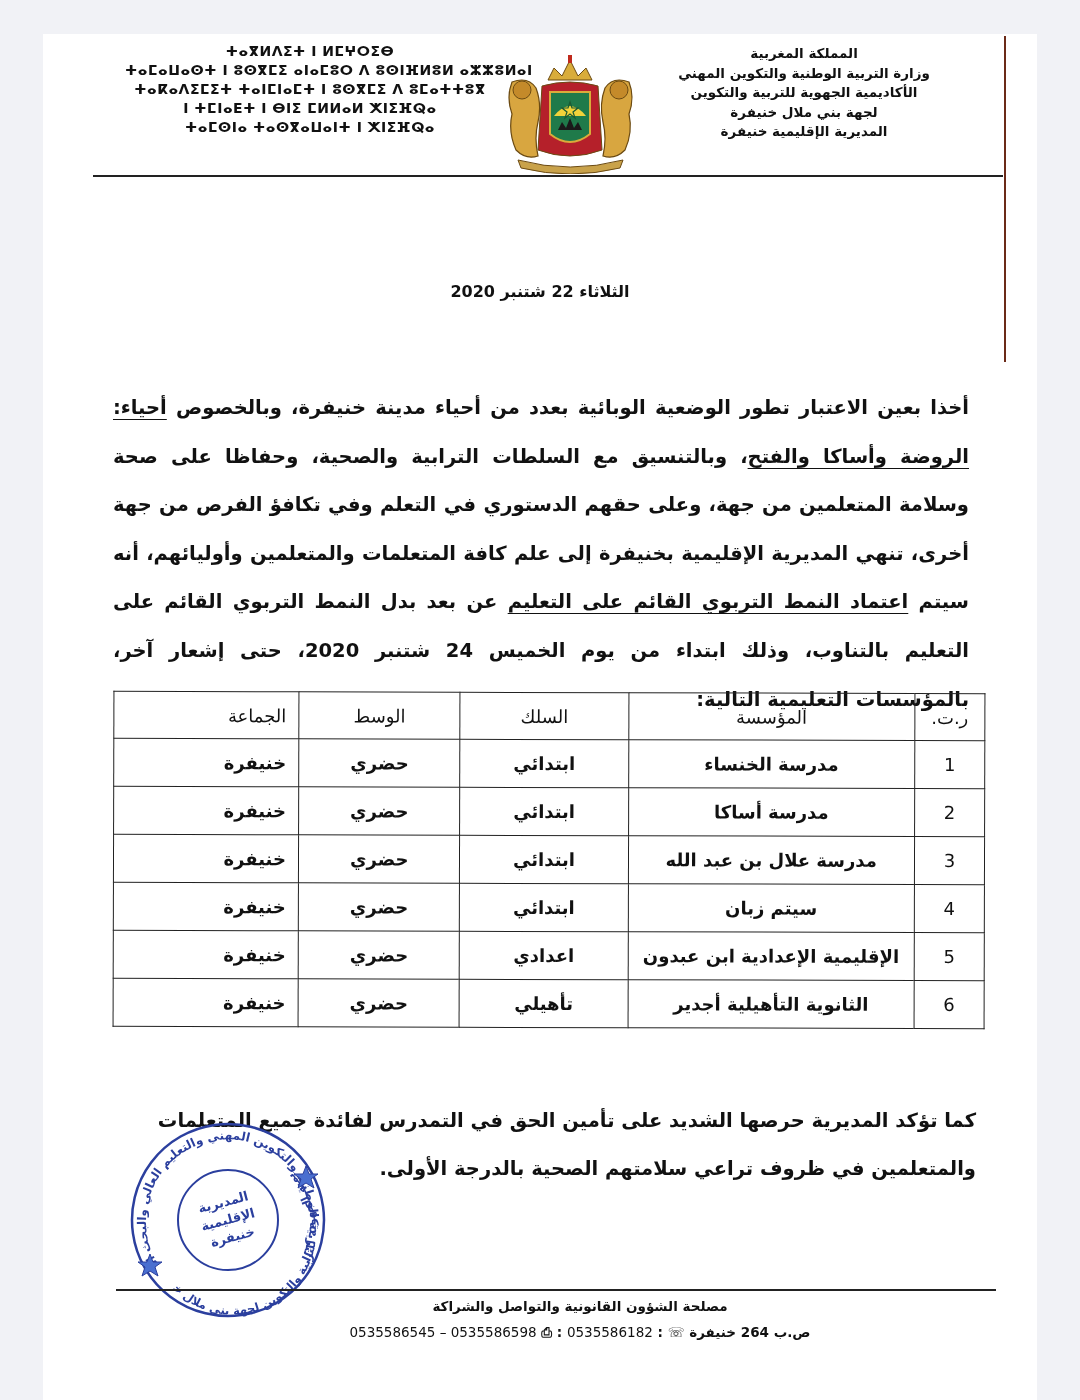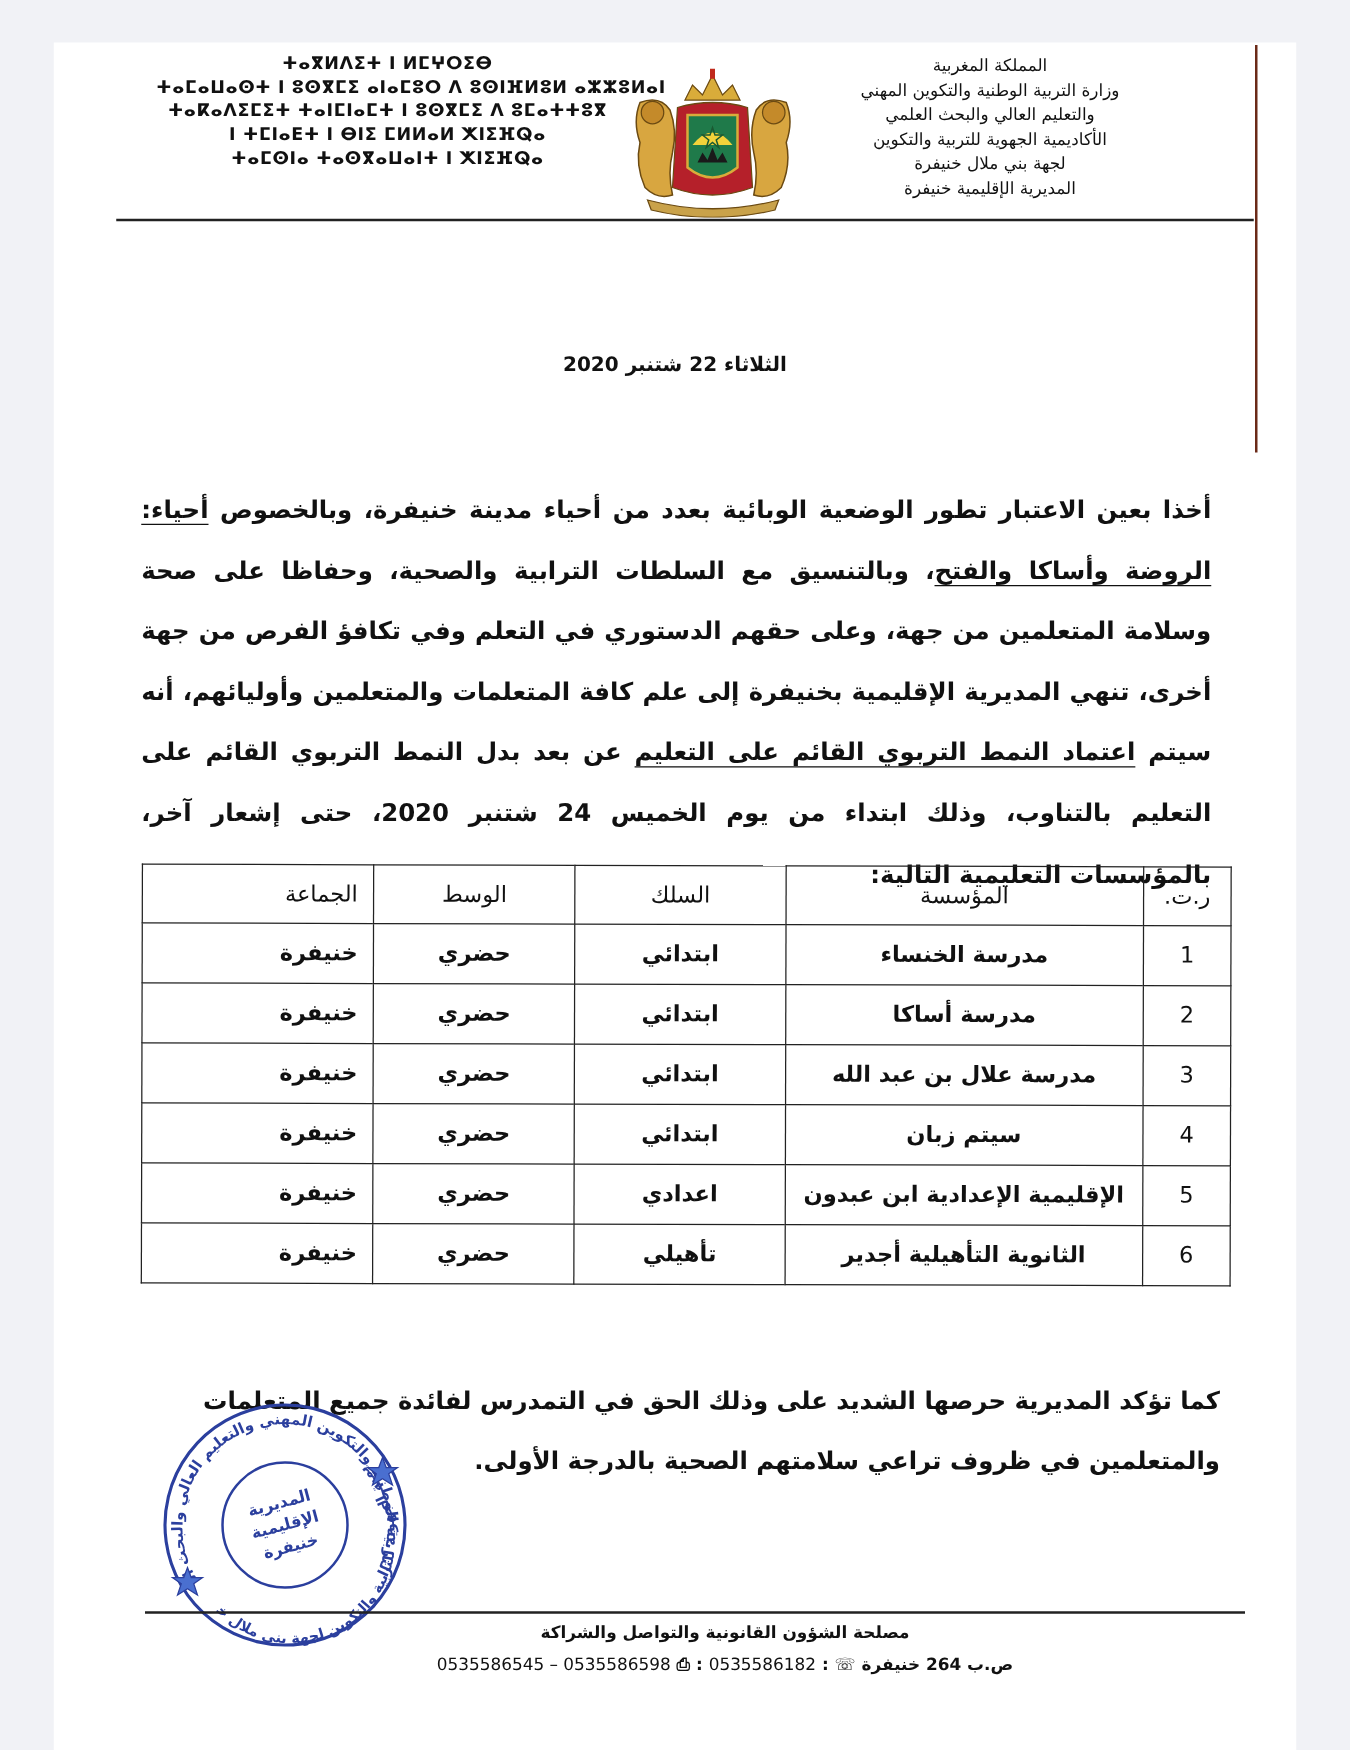--- a/index.html
+++ b/index.html
@@ -19,26 +19,26 @@
     }
     .edge-line {
       position: absolute;
       left: 961px; top: 2px;
       width: 2px; height: 326px;
       background: #6b2a18;
     }
     
     .hdr-ar {
       position: absolute;
-      right: 80px; top: 10px;
+      right: 68px; top: 10px;
       width: 330px;
       direction: rtl;
       text-align: center;
       font-family: "DejaVu Sans", sans-serif;
-      font-weight: normal;
+      font-weight: bold;
       font-size: 13.5px;
       line-height: 19.5px;
       letter-spacing: -0.2px;
     }
     .hdr-ar div { white-space: nowrap; }
     .hdr-tf {
       position: absolute;
       left: 82px; top: 8px;
       width: 370px;
       text-align: center;
@@ -161,21 +161,20 @@
   </style>
 </head>
 <body>
 
 <div class="page">
   <div class="edge-line"></div>
 
   <div class="hdr-ar">
     <div>المملكة المغربية</div>
     <div>وزارة التربية الوطنية والتكوين المهني</div>
-    <div>والتعليم العالي والبحث العلمي</div>
     <div>الأكاديمية الجهوية للتربية والتكوين</div>
     <div>لجهة بني ملال خنيفرة</div>
     <div>المديرية الإقليمية خنيفرة</div>
   </div>
 
   <div class="hdr-tf">
     <div>ⵜⴰⴳⵍⴷⵉⵜ ⵏ ⵍⵎⵖⵔⵉⴱ</div>
     <div>ⵜⴰⵎⴰⵡⴰⵙⵜ ⵏ ⵓⵙⴳⵎⵉ ⴰⵏⴰⵎⵓⵔ ⴷ ⵓⵙⵏⴼⵍⵓⵍ ⴰⵣⵣⵓⵍⴰⵏ</div>
     <div>ⵜⴰⴽⴰⴷⵉⵎⵉⵜ ⵜⴰⵏⵎⵏⴰⵎⵜ ⵏ ⵓⵙⴳⵎⵉ ⴷ ⵓⵎⴰⵜⵜⵓⴳ</div>
     <div>ⵏ ⵜⵎⵏⴰⴹⵜ ⵏ ⴱⵏⵉ ⵎⵍⵍⴰⵍ ⵅⵏⵉⴼⵕⴰ</div>
@@ -258,21 +257,21 @@
       <tr>
         <td class="c-num">6</td>
         <td class="c-inst">الثانوية التأهيلية أجدير</td>
         <td class="c-cycle">تأهيلي</td>
         <td class="c-env">حضري</td>
         <td class="c-comm">خنيفرة</td>
       </tr>
     </tbody>
   </table>
 
-  <div class="closing">كما تؤكد المديرية حرصها الشديد على وذلك الحق في التمدرس لفائدة جميع المتعلمات والمتعلمين في ظروف تراعي سلامتهم الصحية بالدرجة الأولى.</div>
+  <div class="closing">كما تؤكد المديرية حرصها الشديد على تأمين الحق في التمدرس لفائدة جميع المتعلمات والمتعلمين في ظروف تراعي سلامتهم الصحية بالدرجة الأولى.</div>
 
   <svg class="stamp" viewBox="0 0 200 212">
     <defs>
       <path id="outerArc" d="M 30 150 A 82 82 0 1 1 170 150"></path>
       <path id="innerArc" d="M 45 175 A 70 70 0 0 0 165 60"></path>
     </defs>
     <circle cx="100" cy="106" r="96" fill="none" stroke="#2b3f9e" stroke-width="2.5" transform="rotate(-8 100 106)"></circle>
     <circle cx="100" cy="106" r="50" fill="none" stroke="#2b3f9e" stroke-width="2"></circle>
     <text font-size="12" fill="#2b3f9e" font-weight="bold" direction="rtl">
       <textPath href="#outerArc" startOffset="50%" text-anchor="middle">وزارة التربية الوطنية والتكوين المهني والتعليم العالي والبحث العلمي</textPath>

